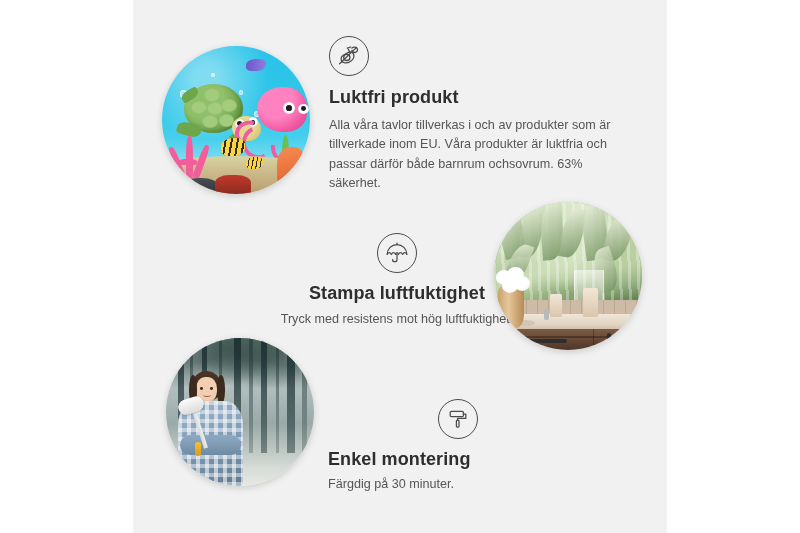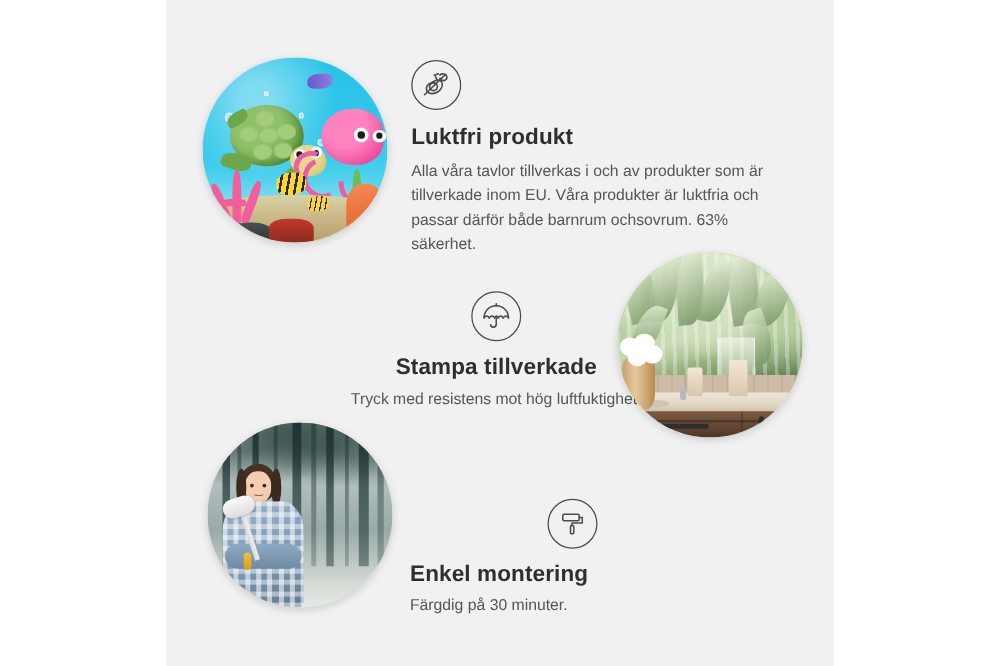--- a/index.html
+++ b/index.html
@@ -281,21 +281,21 @@
     letter-spacing: .1px;
     line-height: 1.25;
   }
   .fbody {
     font-size: 12.6px;
     color: #555555;
     line-height: 1.55;
   }
 
   
-  #feature-odorless { left: 196px; top: 48px; width: 300px; text-align: left; }
+  #feature-odorless { left: 196px; top: 36px; width: 300px; text-align: left; }
   #feature-odorless .ficon { margin: 0 0 10px 0; }
   #feature-odorless .ftitle { margin-bottom: 7px; }
 
   
   #feature-waterproof { left: 84px; top: 233px; width: 360px; text-align: center; }
   #feature-waterproof .ficon { margin: 0 auto 9px auto; }
   #feature-waterproof .ftitle { margin-bottom: 5px; }
 
   
   #feature-mounting { left: 195px; top: 399px; width: 260px; text-align: left; }
@@ -379,21 +379,21 @@
           <path d="M3.2 14.3 C3.2 8.8 7.6 4.6 13 4.6 C18.4 4.6 22.8 8.8 22.8 14.3"></path>
           <path d="M3.2 14.3 C4.4 12.2 6.1 12.2 7.4 14.3"></path>
           <path d="M7.4 14.3 C8.7 12.2 10.4 12.2 11.7 14.3"></path>
           <path d="M11.7 14.3 C12.5 12.2 13.6 12.2 14.4 14.3"></path>
           <path d="M14.4 14.3 C15.7 12.2 17.4 12.2 18.6 14.3"></path>
           <path d="M18.6 14.3 C19.9 12.2 21.6 12.2 22.8 14.3"></path>
           <path d="M13 4.6 L13 3.0"></path>
           <path d="M13 14.3 L13 19.4 C13 20.8 11.9 21.7 10.7 21.7 C9.5 21.7 8.6 20.8 8.6 19.7"></path>
         </svg>
       </div>
-      <div class="ftitle">Stampa tillverkade</div>
+      <div class="ftitle">Stampa luftfuktighet</div>
       <div class="fbody">Tryck med resistens mot hög luftfuktighet.</div>
     </div>
 
     <div class="photo-circle" id="circle-bath">
       <div class="photo-inner">
         <div class="bath-wall">
           <div class="leaf" style="left:4%;top:10%;width:16%;height:44%;transform:rotate(-14deg);"></div>
           <div class="leaf" style="left:18%;top:4%;width:14%;height:50%;transform:rotate(6deg);"></div>
           <div class="leaf" style="left:32%;top:0%;width:15%;height:56%;transform:rotate(-4deg);"></div>
           <div class="leaf" style="left:46%;top:6%;width:14%;height:48%;transform:rotate(10deg);"></div>

